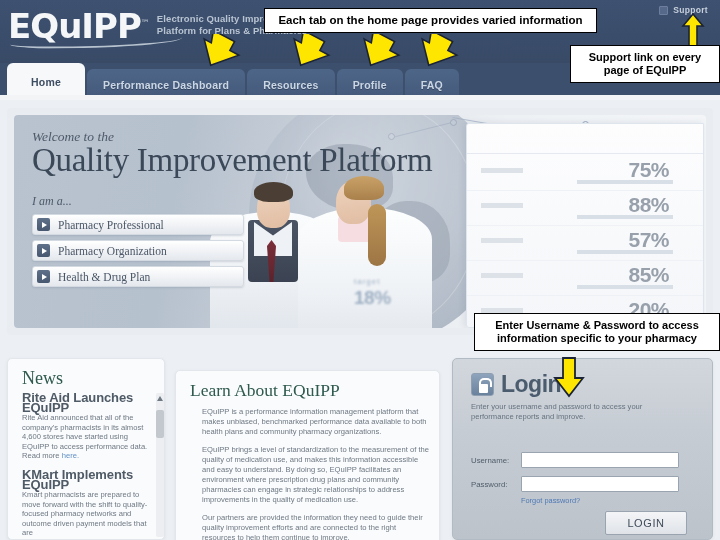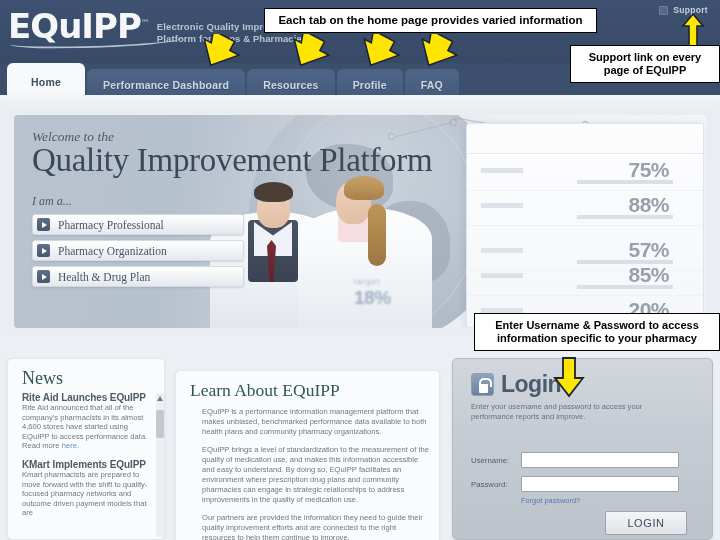--- a/index.html
+++ b/index.html
@@ -17,21 +17,21 @@
   }
 
   
   .header {
     position: absolute; left: 0; top: 0;
     width: 720px; height: 63px;
     background: linear-gradient(180deg,#3e5170 0%, #3a4d6b 55%, #384a66 100%);
   }
   .logo-wrap {
     position: absolute; left: 8px; top: 4px;
-    display: flex; align-items: flex-end;
+    display: flex; align-items: flex-start;
   }
   .logo-mark {
     position: relative;
     font-family: "DejaVu Sans", sans-serif;
     font-size: 34px; font-weight: 700;
     color: #f4f6f8;
     letter-spacing: -1px;
     line-height: 38px;
   }
   .logo-swoosh {
@@ -281,21 +281,21 @@
   .ph-news { position: absolute; left: 14px; top: 9px; }
   .ph-learn { position: absolute; left: 14px; top: 9px; font-size: 17.5px; }
 
   .news-scroll {
     position: absolute; left: 14px; top: 34px;
     width: 130px; height: 144px;
     overflow: hidden;
   }
   .news-item { margin-bottom: 9px; }
   .news-title {
-    font-size: 10px; font-weight: 700; color: #4e5a66; line-height: 10px;
+    font-size: 13px; font-weight: 700; color: #4e5a66; line-height: 10px;
     letter-spacing: -.1px;
   }
   .news-body {
     font-size: 7.6px; color: #6d7884; line-height: 9.6px; margin-top: 0px;
   }
   .news-link { color: #5e8fc4; }
   .news-sb {
     position: absolute; right: 0; top: 34px;
     width: 8px; height: 144px;
     background: #eceef1; border-radius: 2px;
@@ -468,21 +468,21 @@
         <div class="statrow" style="top:32px;">
           <div class="stat-name"></div>
           <div class="stat-pct">75%</div>
           <div class="stat-lbl"></div>
         </div>
         <div class="statrow" style="top:67px;">
           <div class="stat-name"></div>
           <div class="stat-pct">88%</div>
           <div class="stat-lbl"></div>
         </div>
-        <div class="statrow" style="top:112px;">
+        <div class="statrow" style="top:102px;">
           <div class="stat-name"></div>
           <div class="stat-pct">57%</div>
           <div class="stat-lbl"></div>
         </div>
         <div class="statrow" style="top:137px;">
           <div class="stat-name"></div>
           <div class="stat-pct">85%</div>
           <div class="stat-lbl"></div>
         </div>
         <div class="statrow" style="top:172px;border-bottom:none;">

